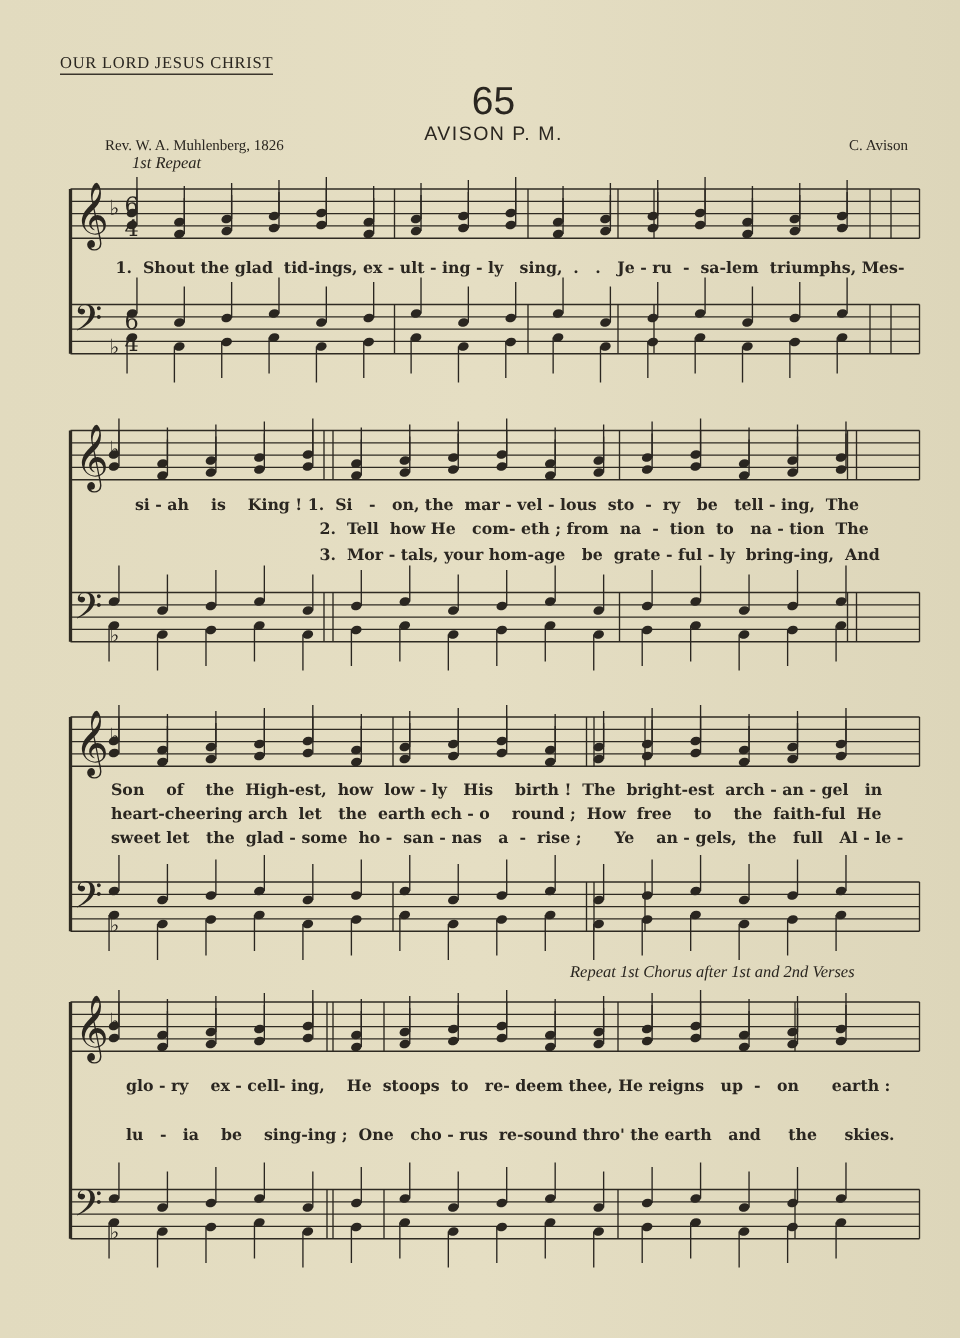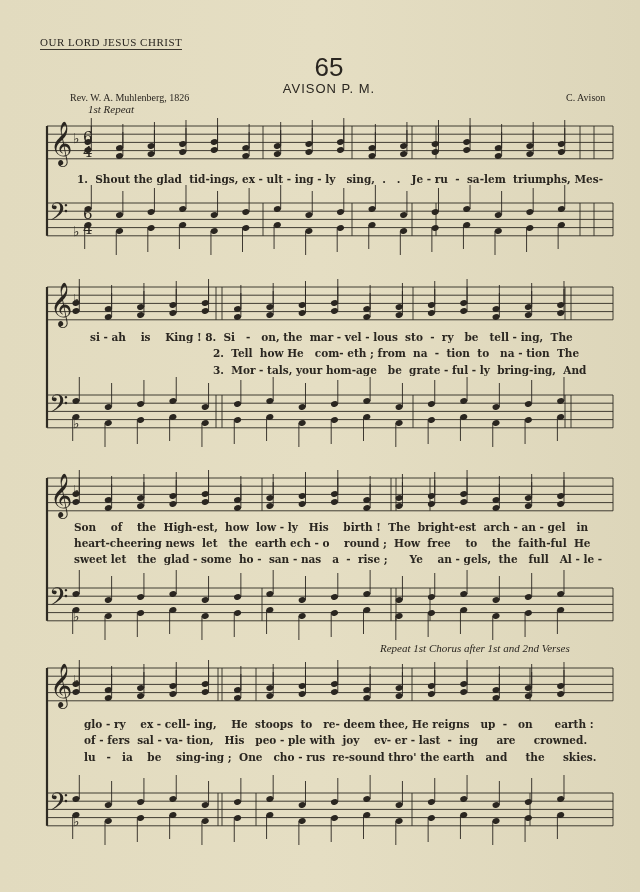--- a/index.html
+++ b/index.html
@@ -674,24 +674,23 @@
           <text x="50" y="698" font-size="38">𝄞</text>
           <text x="49" y="815" font-size="30">𝄢</text>
           <text x="73" y="685" font-size="14">♭</text>
           <text x="73" y="826" font-size="14">♭</text>
         </g>
     </svg>
   </div>
 
   <div class="lyric-line" style="left:77px; top:173px;text-align:center;">1.  Shout the glad  tid-ings, ex - ult - ing - ly   sing,  .   .   Je - ru  -  sa-lem  triumphs, Mes-</div>
 
-  <div class="lyric-line" style="left:90px; top:331px;">si - ah    is    King ! 8.  Si   -   on, the  mar - vel - lous  sto  -  ry   be   tell - ing,  The</div>
+  <div class="lyric-line" style="left:90px; top:331px;">si - ah    is    King ! 1.  Si   -   on, the  mar - vel - lous  sto  -  ry   be   tell - ing,  The</div>
   <div class="lyric-line" style="left:213px; top:347px;">2.  Tell  how He   com- eth ; from  na  -  tion  to   na - tion  The</div>
   <div class="lyric-line" style="left:213px; top:364px;">3.  Mor - tals, your hom-age   be  grate - ful - ly  bring-ing,  And</div>
 
   <div class="lyric-line" style="left:74px; top:521px;">Son    of    the  High-est,  how  low - ly   His    birth !  The  bright-est  arch - an - gel   in</div>
-  <div class="lyric-line" style="left:74px; top:537px;">heart-cheering news  let   the  earth ech - o    round ;  How  free    to    the  faith-ful  He</div>
+  <div class="lyric-line" style="left:74px; top:537px;">heart-cheering arch  let   the  earth ech - o    round ;  How  free    to    the  faith-ful  He</div>
   <div class="lyric-line" style="left:74px; top:553px;">sweet let   the  glad - some  ho -  san - nas   a  -  rise ;      Ye    an - gels,  the   full   Al - le -</div>
 
   <div class="lyric-line" style="left:84px; top:718px;">glo - ry    ex - cell- ing,    He  stoops  to   re- deem thee, He reigns   up  -   on      earth :</div>
-  <div class="lyric-line" style="left:84px; top:734px;">of - fers  sal - va- tion,   His   peo - ple with  joy    ev- er - last  -  ing     are     crowned.</div>
   <div class="lyric-line" style="left:84px; top:751px;">lu   -   ia    be    sing-ing ;  One   cho - rus  re-sound thro' the earth   and     the     skies.</div>
 </div>
 
 </body></html>

